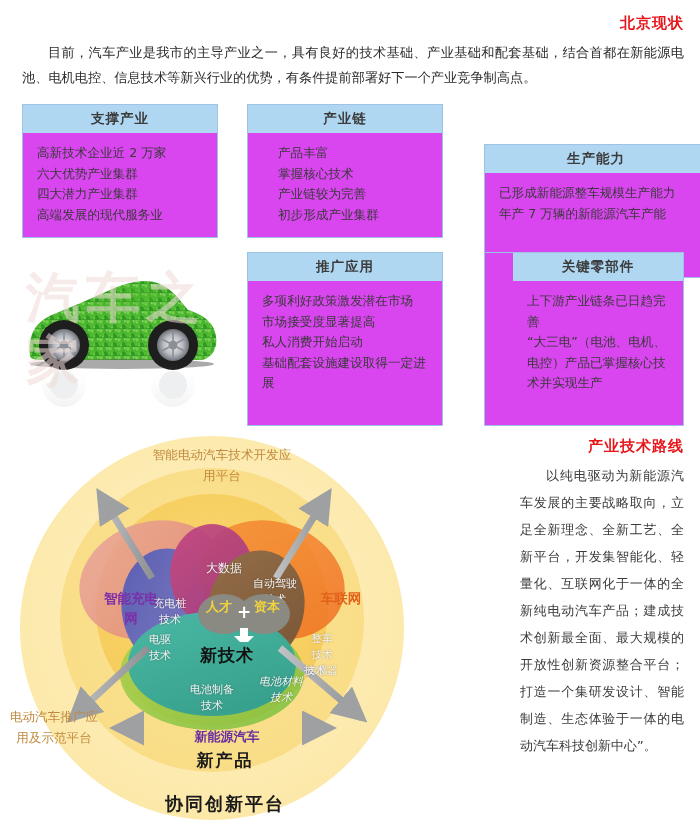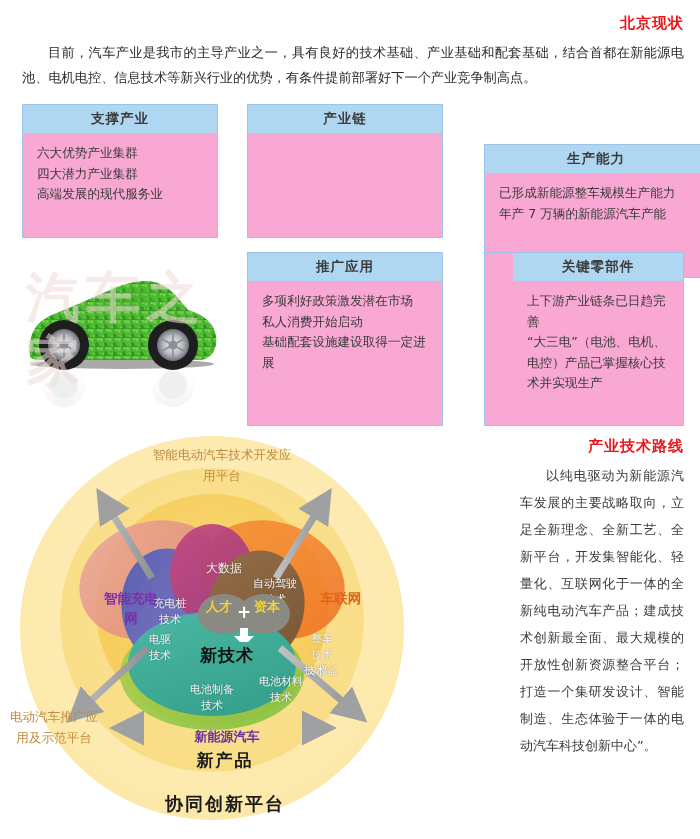--- a/index.html
+++ b/index.html
@@ -23,21 +23,21 @@
   #intro-para {
     position: absolute; left: 22px; top: 40px; width: 662px;
     font-size: 13.2px; line-height: 25px; color: #2b2b2b;
     text-align: justify; text-indent: 26px;
   }
 
   
   .card {
     position: absolute;
     border: 1px solid #9DC3E6;
-    background: #f9a8d4;
+    background: #d946ef;
   }
   .card-head {
     background: #AFD7F2;
     color: #3C3C3C;
     font-size: 13.5px;
     font-weight: 600;
     text-align: center;
     padding: 5px 0 5px;
     letter-spacing: 1px;
   }
@@ -116,21 +116,21 @@
   
   .tech { position: absolute; font-size: 11px; color: #f4f4f4; line-height: 16px; text-align:center;
           text-shadow: 0 0 2px rgba(0,0,0,.35); }
 
   #t-pile     { left: 148px; top: 596px; width: 44px; }
   #t-bigdata  { left: 196px; top: 560px; width: 56px; font-size: 12px; }
   #t-autodrv  { left: 248px; top: 576px; width: 54px; }
   #t-vehicle  { left: 300px; top: 630px; width: 44px; font-size: 10.5px; }
   #t-drive    { left: 140px; top: 632px; width: 40px; }
   #t-batprep  { left: 185px; top: 682px; width: 54px; }
-  #t-batmat   { left: 248px; top: 674px; width: 66px; }
+  #t-batmat   { left: 248px; top: 674px; width: 66px; font-style: italic; }
   #t-battech  { left: 295px; top: 663px; width: 40px; }
 
   
   #center-pill { position: absolute; left: 196px; top: 592px; width: 96px; height: 50px; }
   .pill-txt { position: absolute; font-size: 13px; font-weight: bold; color: #F2D33C; line-height: 17px; text-align:center; }
   #pill-talent  { left: 204px; top: 598px; width: 30px; }
   #pill-capital { left: 252px; top: 598px; width: 30px; }
   #pill-plus {
     position: absolute; left: 234px; top: 602px; width: 20px;
     font-size: 17px; font-weight: bold; color: #ffffff; text-align: center;
@@ -141,42 +141,50 @@
 
 <div id="page">
 
   <div class="sec-title" id="title-beijing">北京现状</div>
 
   <div id="intro-para">目前，汽车产业是我市的主导产业之一，具有良好的技术基础、产业基础和配套基础，结合首都在新能源电池、电机电控、信息技术等新兴行业的优势，有条件提前部署好下一个产业竞争制高点。</div>
 
   <div class="card" id="card-support">
     <div class="card-head">支撑产业</div>
     <div class="card-body">
+      <div>高新技术企业近 2 万家</div>
       <div>六大优势产业集群</div>
       <div>四大潜力产业集群</div>
       <div>高端发展的现代服务业</div>
     </div>
   </div>
 
   <div class="card" id="card-chain">
     <div class="card-head">产业链</div>
+    <div class="card-body" style="padding-left:30px">
+      <div>产品丰富</div>
+      <div>掌握核心技术</div>
+      <div>产业链较为完善</div>
+      <div>初步形成产业集群</div>
+    </div>
   </div>
 
   <div class="card" id="card-capacity">
     <div class="card-head">生产能力</div>
     <div class="card-body wrap">
       <div>已形成新能源整车规模生产能力</div>
       <div>年产 7 万辆的新能源汽车产能</div>
     </div>
   </div>
 
   <div class="card" id="card-promotion">
     <div class="card-head">推广应用</div>
     <div class="card-body wrap">
       <div>多项利好政策激发潜在市场</div>
+      <div>市场接受度显著提高</div>
       <div>私人消费开始启动</div>
       <div>基础配套设施建设取得一定进展</div>
     </div>
   </div>
 
   <div class="card" id="card-parts">
     <div class="card-head">关键零部件</div>
     <div class="card-body wrap">
       <div>上下游产业链条已日趋完善</div>
       <div>“大三电”（电池、电机、电控）产品已掌握核心技术并实现生产</div>

